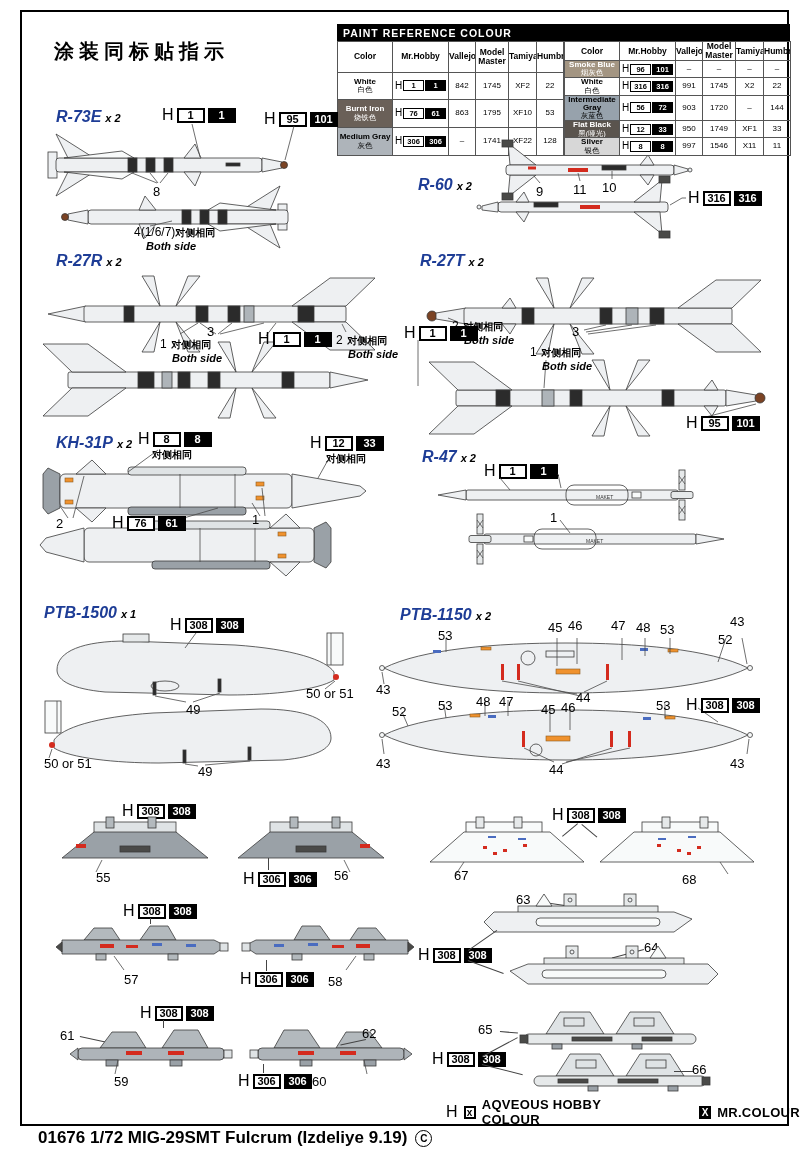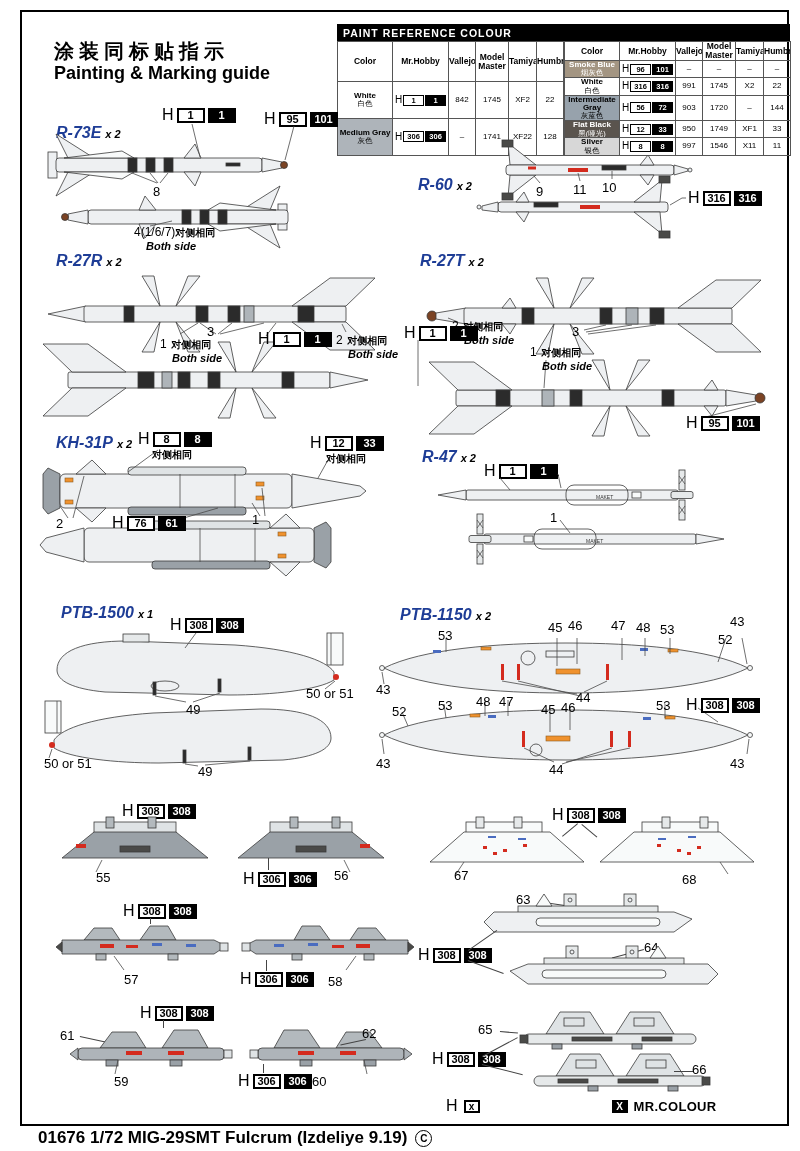--- a/index.html
+++ b/index.html
@@ -84,21 +84,20 @@
   .ccirc{display:inline-flex;width:15px;height:15px;border:1.5px solid #000;border-radius:50%;
          align-items:center;justify-content:center;font-size:10px;font-weight:bold;margin-left:8px}
 </style>
 </head>
 <body>
 
 <div class="page">
   <div class="frame"></div>
 
   <div class="title-cn">涂装同标贴指示</div>
-  <div class="title-en">Painting &amp; Marking guide</div>
 
   <div class="ptable">
     <div class="pt-title">PAINT  REFERENCE COLOUR</div>
     <div class="pt-wrap">
       <table class="pt">
         <colgroup>
             <col style="width:55px">
             <col style="width:56px">
             <col style="width:27px">
             <col style="width:33px">
@@ -121,20 +120,35 @@
               </td>
           <td><span class="mchip">
                   <span class="mh">H</span>
                   <span class="mbox w">1</span>
                   <span class="mbox b">1</span>
                 </span></td>
           <td>842</td>
           <td>1745</td>
           <td>XF2</td>
           <td>22</td>
+        </tr>
+        <tr>
+          <td class="sw-burnt">
+                <div class="cne">Burnt Iron</div>
+                <div class="cnc">烧铁色</div>
+              </td>
+          <td><span class="mchip">
+                  <span class="mh">H</span>
+                  <span class="mbox w">76</span>
+                  <span class="mbox b">61</span>
+                </span></td>
+          <td>863</td>
+          <td>1795</td>
+          <td>XF10</td>
+          <td>53</td>
         </tr>
         <tr>
           <td class="sw-med">
                 <div class="cne">Medium Gray</div>
                 <div class="cnc">灰色</div>
               </td>
           <td><span class="mchip">
                   <span class="mh">H</span>
                   <span class="mbox w">306</span>
                   <span class="mbox b">306</span>
@@ -237,27 +251,27 @@
           <td>997</td>
           <td>1546</td>
           <td>X11</td>
           <td>11</td>
         </tr>
       </tbody>
         </table>
     </div>
   </div>
 
-  <div class="slab" style="left:56px;top:124px"><span class="nm">R-73E</span><span class="qt">x 2</span></div>
+  <div class="slab" style="left:56px;top:108px"><span class="nm">R-73E</span><span class="qt">x 2</span></div>
   <div class="slab" style="left:418px;top:176px"><span class="nm">R-60</span><span class="qt">x 2</span></div>
   <div class="slab" style="left:56px;top:252px"><span class="nm">R-27R</span><span class="qt">x 2</span></div>
   <div class="slab" style="left:420px;top:252px"><span class="nm">R-27T</span><span class="qt">x 2</span></div>
   <div class="slab" style="left:56px;top:434px"><span class="nm">KH-31P</span><span class="qt">x 2</span></div>
   <div class="slab" style="left:422px;top:448px"><span class="nm">R-47</span><span class="qt">x 2</span></div>
-  <div class="slab" style="left:61px;top:604px"><span class="nm">PTB-1500</span><span class="qt">x 1</span></div>
+  <div class="slab" style="left:44px;top:604px"><span class="nm">PTB-1500</span><span class="qt">x 1</span></div>
   <div class="slab" style="left:400px;top:606px"><span class="nm">PTB-1150</span><span class="qt">x 2</span></div>
 
   <div class="chip" style="left:162px;top:106px">
       <span class="h">H</span>
       <span class="cbox w">1</span>
       <span class="cbox b">1</span>
     </div>
   <div class="chip" style="left:264px;top:110px">
       <span class="h">H</span>
       <span class="cbox w">95</span>
@@ -944,20 +958,21 @@
       <rect class="dk" x="60" y="33" width="40" height="4"></rect>
         <rect class="dk" x="130" y="33" width="30" height="4"></rect>
     </g>
   </svg>
   <div class="dln" style="left:674px;top:1071px;width:20px"></div>
   <div class="co" style="left:692px;top:1062px">66</div>
 
   <div class="legend">
     <span class="lh">H</span>
     <span class="lbox w">x</span>
+    <span class="ltext">AQVEOUS HOBBY COLOUR</span>
     <span class="lgap"></span>
     <span class="lbox b">X</span>
     <span class="ltext">MR.COLOUR</span>
   </div>
 
   <div class="footer">
     <span>01676 1/72 MIG-29SMT Fulcrum (Izdeliye 9.19)</span>
     <span class="ccirc">C</span>
   </div>
 </div>

